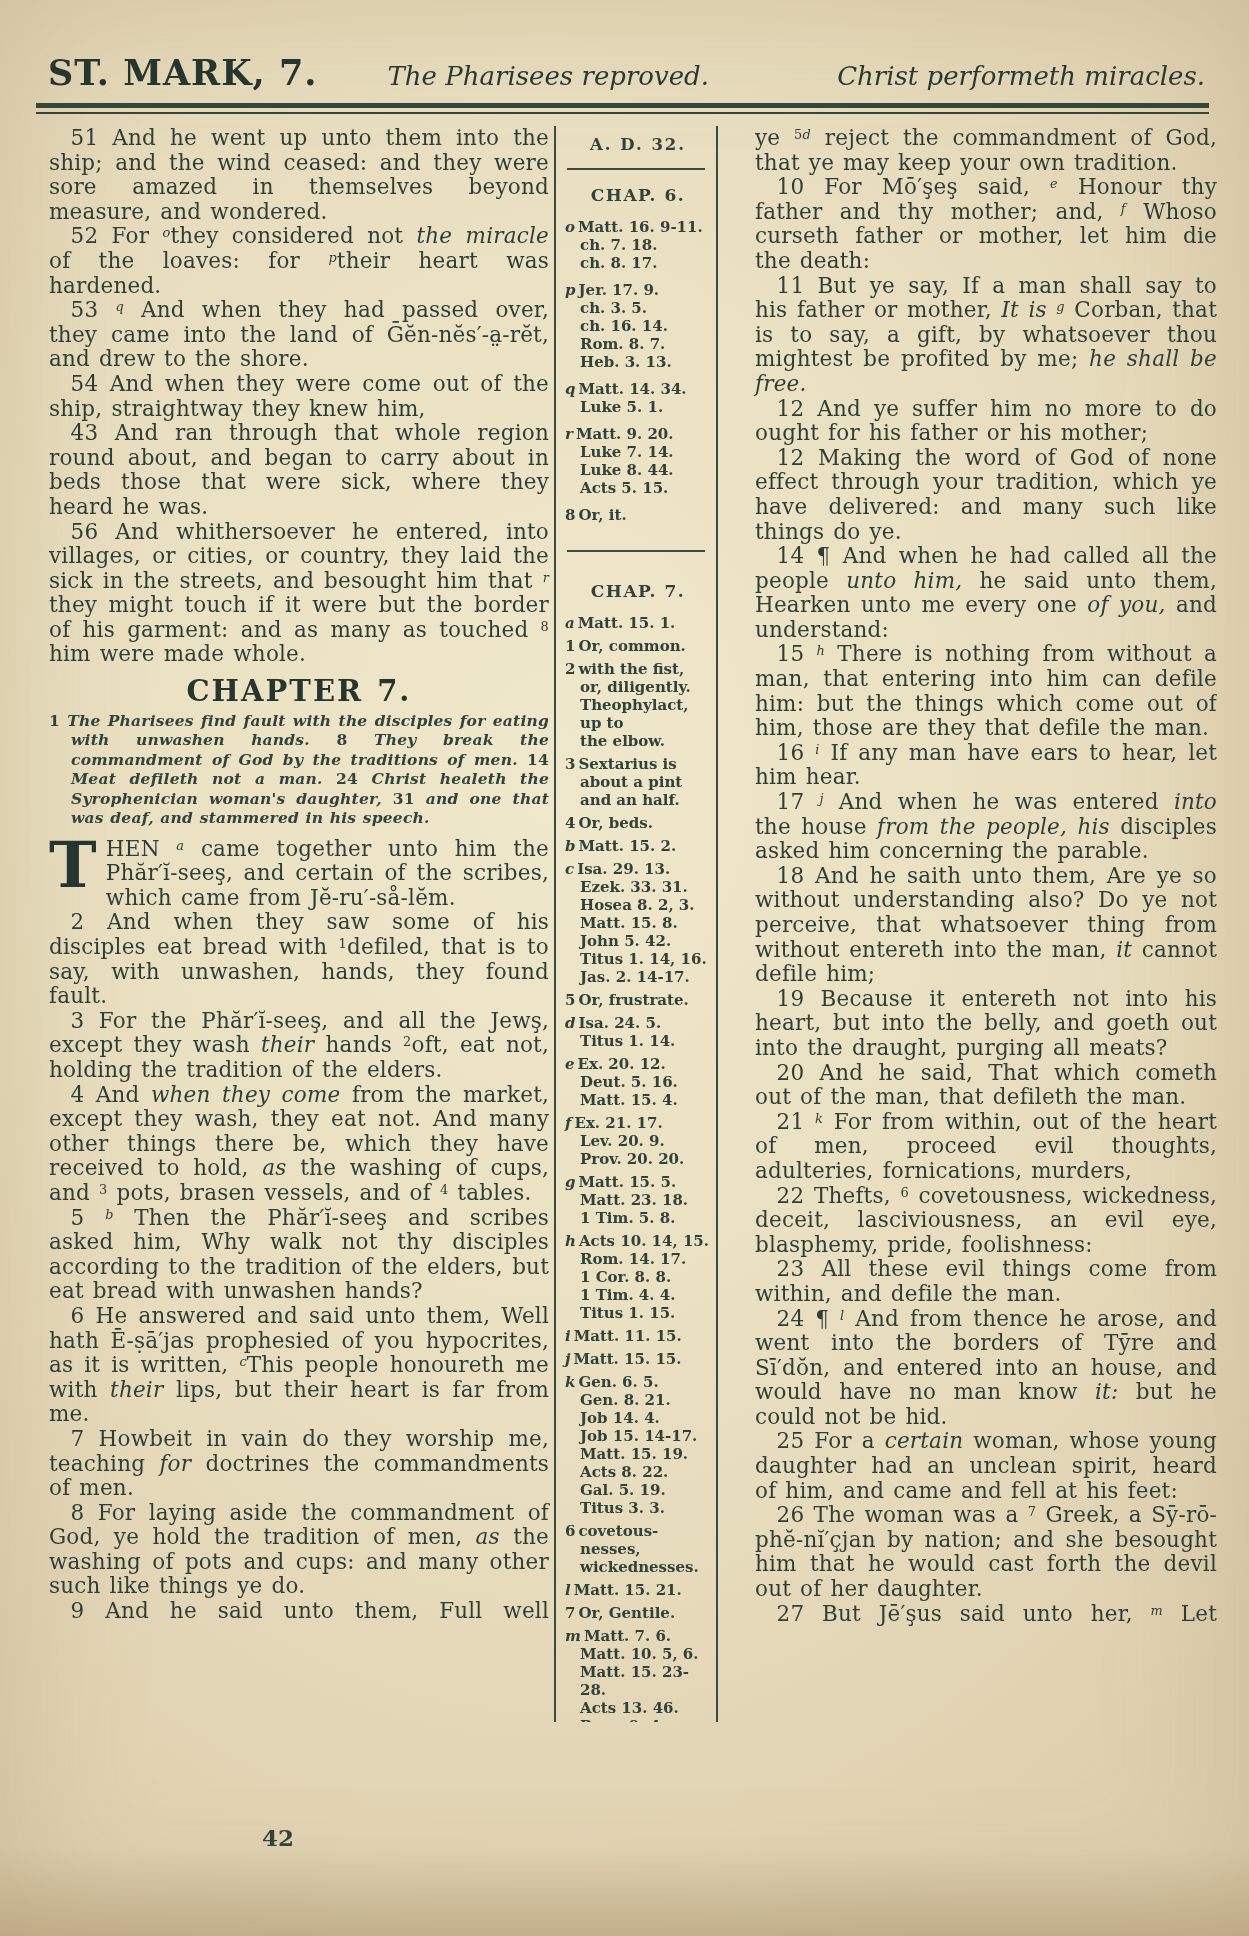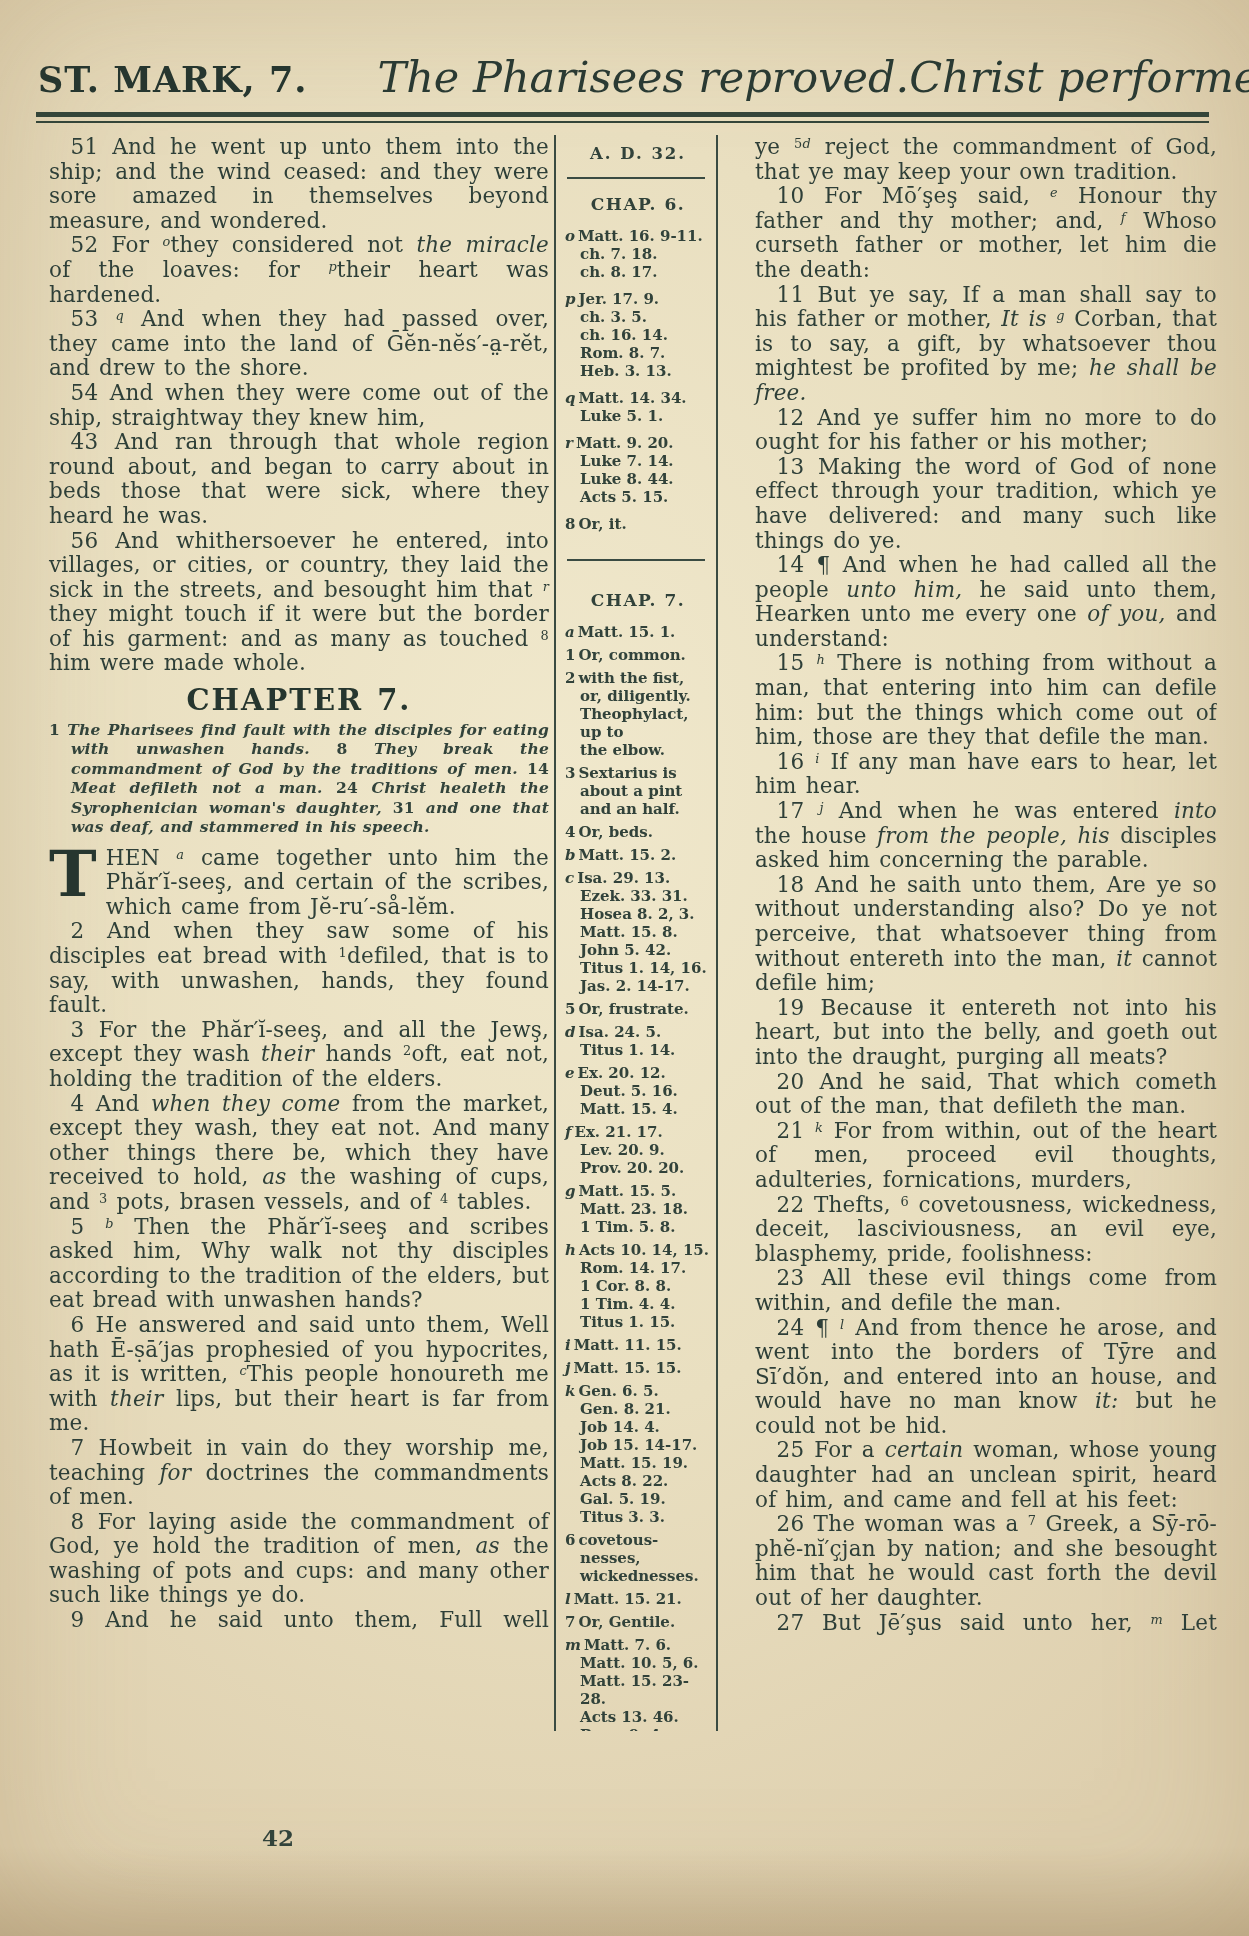--- a/index.html
+++ b/index.html
@@ -11,23 +11,23 @@
   .page{
     position:relative;width:1249px;height:1936px;overflow:hidden;
     background:radial-gradient(ellipse 950px 1250px at 44% 40%, #f0e8cc 0%, #e9dfc0 52%, #decfae 100%);
     color:#2e3f38;
     box-shadow:inset 0 0 140px rgba(150,125,80,0.25);
   }
   .page::after{
     content:"";position:absolute;left:0;right:0;bottom:0;height:90px;pointer-events:none;
     background:linear-gradient(to bottom, rgba(146,120,80,0) 0%, rgba(146,120,80,0.30) 100%);
   }
-  header.running{display:flex;align-items:baseline;padding:52px 44px 0 38px;}
+  header.running{display:flex;align-items:baseline;padding:52px 44px 0 48px;}
   .book{font-weight:bold;font-size:35px;letter-spacing:1px;color:#26362f;white-space:nowrap;}
-  .rh{font-style:italic;font-size:43px;color:#2a3a33;white-space:nowrap;}
+  .rh{font-style:italic;font-size:26px;color:#2a3a33;white-space:nowrap;}
   .rh.left{margin-left:70px;}
   .rh.right{margin-left:auto;}
   .hrule{margin:10px 40px 0 36px;border-top:5px solid #344539;border-bottom:2px solid #344539;height:4px;}
   .columns{display:flex;margin:12px 32px 0 36px;height:1596px;overflow:hidden;}
   .vdiv{width:2px;background:#3a4b42;flex:none;}
   .bodycol{font-size:21.5px;line-height:24.6px;text-align:justify;letter-spacing:0.2px;word-spacing:2px;margin-left:13px;}
   .col-left{width:500px;padding-right:5px;}
   .col-center{
     width:146px;flex:none;padding:4px 5px 0 9px;
     font-size:15px;line-height:18px;font-weight:bold;text-align:left;color:#31423a;
@@ -122,21 +122,21 @@
           <p class="ref"><span class="rn">7</span>Or, Gentile.</p>
           <p class="ref"><span class="rm">m</span>Matt. 7. 6.<br>Matt. 10. 5, 6.<br>Matt. 15. 23-28.<br>Acts 13. 46.<br>Rom. 9. 4.<br>Eph. 2. 12.</p>
         </div>
       </aside>
     <div class="vdiv"></div>
     <section class="col-right bodycol" id="right-col">
         <p class="verse cont">ye <sup class="mn">5</sup><sup class="mi">d</sup> reject the commandment of God, that ye may keep your own tradition.</p>
         <p class="verse">10 For Mō′şeş said, <sup class="mi">e</sup> Honour thy father and thy mother; and, <sup class="mi">f</sup> Whoso curseth father or mother, let him die the death:</p>
         <p class="verse">11 But ye say, If a man shall say to his father or mother, <i>It is</i> <sup class="mi">g</sup> Corban, that is to say, a gift, by whatsoever thou mightest be profited by me; <i>he shall be free.</i></p>
         <p class="verse">12 And ye suffer him no more to do ought for his father or his mother;</p>
-        <p class="verse">13 Making the word of God of none effect through your tradition, which ye have delivered: and many such like things do ye.</p>
+        <p class="verse">12 Making the word of God of none effect through your tradition, which ye have delivered: and many such like things do ye.</p>
         <p class="verse">14 ¶ And when he had called all the people <i>unto him,</i> he said unto them, Hearken unto me every one <i>of you,</i> and understand:</p>
         <p class="verse">15 <sup class="mi">h</sup> There is nothing from without a man, that entering into him can defile him: but the things which come out of him, those are they that defile the man.</p>
         <p class="verse">16 <sup class="mi">i</sup> If any man have ears to hear, let him hear.</p>
         <p class="verse">17 <sup class="mi">j</sup> And when he was entered <i>into</i> the house <i>from the people, his</i> disciples asked him concerning the parable.</p>
         <p class="verse">18 And he saith unto them, Are ye so without understanding also? Do ye not perceive, that whatsoever thing from without entereth into the man, <i>it</i> cannot defile him;</p>
         <p class="verse">19 Because it entereth not into his heart, but into the belly, and goeth out into the draught, purging all meats?</p>
         <p class="verse">20 And he said, That which cometh out of the man, that defileth the man.</p>
         <p class="verse">21 <sup class="mi">k</sup> For from within, out of the heart of men, proceed evil thoughts, adulteries, fornications, murders,</p>
         <p class="verse">22 Thefts, <sup class="mn">6</sup> covetousness, wickedness, deceit, lasciviousness, an evil eye, blasphemy, pride, foolishness:</p>
         <p class="verse">23 All these evil things come from within, and defile the man.</p>

